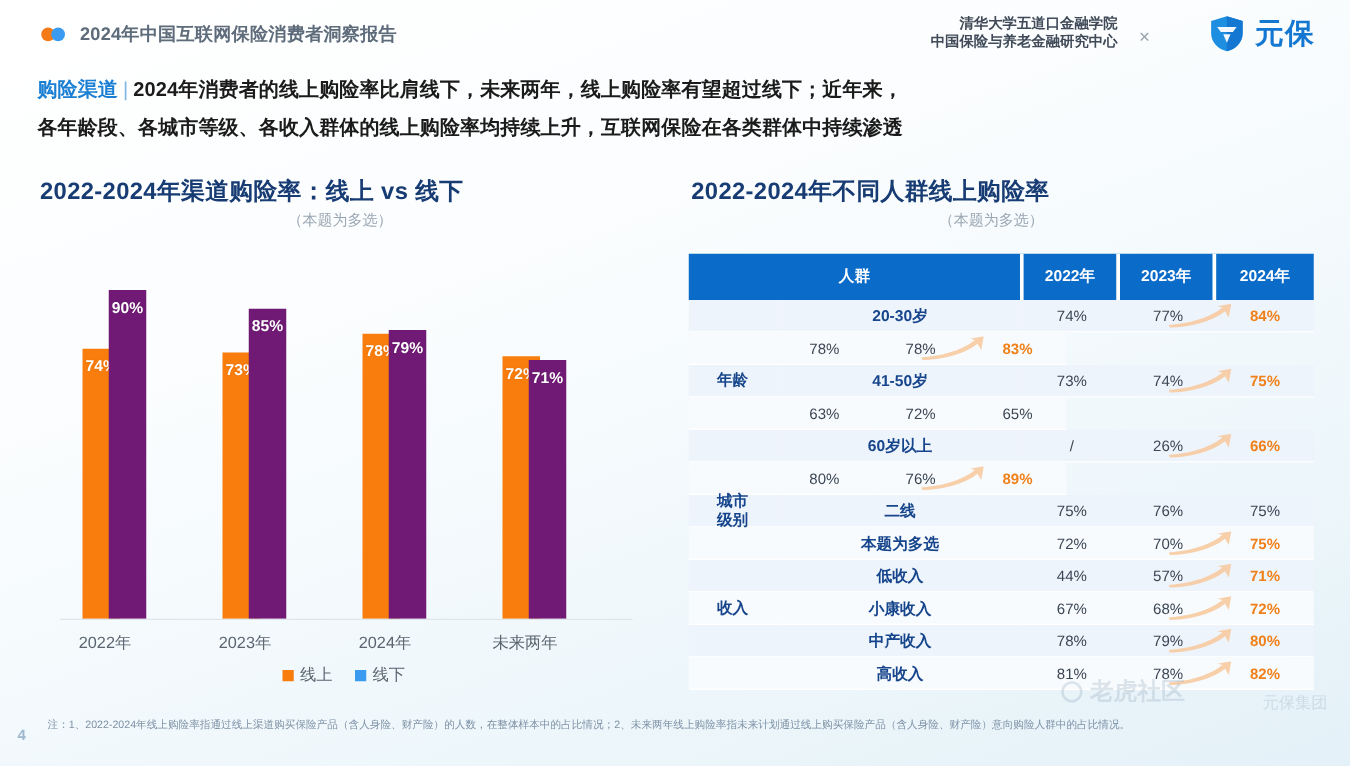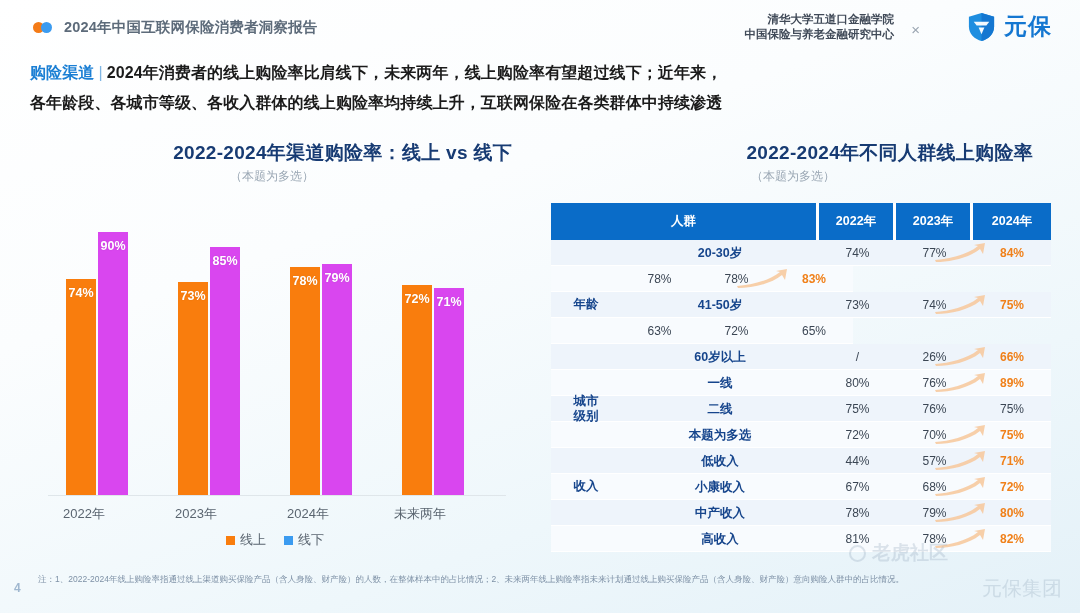--- a/index.html
+++ b/index.html
@@ -35,21 +35,21 @@
   .yb-text { font-size: 23px; font-weight: bold; color: #1477d1; letter-spacing: 1px; }
 
   
   .headline { position: absolute; left: 30px; top: 58px; width: 1024px; }
   .hl-line { font-size: 16px; font-weight: bold; color: #1b1b1b; line-height: 30px; letter-spacing: .1px; }
   .hl-tag { color: #1b7fd4; }
   .hl-bar { color: #7fb6e4; font-weight: normal; padding: 0 4px; }
 
   
   .panel-title {
-    position: absolute; text-align: right; width: 480px;
+    position: absolute; text-align: left; width: 480px;
     font-size: 19px; font-weight: bold; color: #173b73; letter-spacing: .3px;
   }
   .panel-sub {
     position: absolute; text-align: center; width: 480px;
     font-size: 12px; color: #9aa7b4;
   }
   #left-title  { left: 32px; top: 140px; }
   #left-sub    { left: 32px; top: 168px; }
   #right-title { left: 553px; top: 140px; }
   #right-sub   { left: 553px; top: 168px; }
@@ -59,21 +59,21 @@
   .chart-plot { position: absolute; left: 0; top: 0; width: 470px; height: 300px; }
   .axis-line {
     position: absolute; left: 8px; bottom: 0; width: 458px; height: 1px; background: #dfe6ea;
   }
   .group { position: absolute; bottom: 1px; height: 300px; width: 96px; }
   .bar {
     position: absolute; bottom: 0; width: 30px;
     display: flex; justify-content: center; align-items: flex-start;
   }
   .bar.on  { background: #F97D0D; left: 12px; }
-  .bar.off { background: #d946ef; left: 44px; }
+  .bar.off { background: #701a75; left: 33px; }
   .bar span {
     margin-top: 7px; font-size: 12.5px; font-weight: bold; color: #ffffff;
     white-space: nowrap; text-shadow: 0 0 2px rgba(0,0,0,.10);
   }
   .xlabels { position: absolute; left: 40px; top: 505px; width: 470px; height: 22px; }
   .xlabel {
     position: absolute; width: 96px; text-align: center;
     font-size: 13px; color: #5a6570;
   }
   .legend {
@@ -130,22 +130,22 @@
   .wm1 {
     position: absolute; right: 132px; top: 540px;
     font-size: 19px; color: rgba(150,170,190,.30); font-weight: bold;
     display: flex; align-items: center; gap: 6px;
   }
   .wm1 .ring {
     width: 17px; height: 17px; border: 2px solid rgba(150,170,190,.30);
     border-radius: 50%; display: inline-block;
   }
   .wm2 {
-    position: absolute; right: 18px; top: 575px;
-    font-size: 20px; color: rgba(150,170,190,.32); font-weight: normal;
+    position: absolute; right: 18px; top: 553px;
+    font-size: 13px; color: rgba(150,170,190,.32); font-weight: normal;
   }
 </style>
 </head>
 <body>
 
 <div class="topbar">
   <div class="brand-dots">
     <i class="o"></i>
       <i class="b"></i>
   </div>
@@ -280,21 +280,20 @@
         <div class="tc c-group alt"></div>
         <div class="tc c-name alt">60岁以上</div>
         <div class="tc c-y1 alt cellwrap">/</div>
         <div class="tc c-y2 alt cellwrap">26%</div>
         <div class="tc c-y3 alt cellwrap"><svg class="arrow" viewBox="0 0 56 20">
             <path d="M2 17 C16 16 34 12 45 3 L41 2 L52 0 L50 11 L47 6 C36 15 17 19 3 19 Z" fill="#F7C79A" opacity="0.85"></path>
           </svg><span class="val-hi">66%</span></div>
       </div>
       <div class="trow">
         <div class="tc c-group plain"></div>
-        <div class="tc c-name plain">一线</div>
         <div class="tc c-y1 plain cellwrap">80%</div>
         <div class="tc c-y2 plain cellwrap">76%</div>
         <div class="tc c-y3 plain cellwrap"><svg class="arrow" viewBox="0 0 56 20">
             <path d="M2 17 C16 16 34 12 45 3 L41 2 L52 0 L50 11 L47 6 C36 15 17 19 3 19 Z" fill="#F7C79A" opacity="0.85"></path>
           </svg><span class="val-hi">89%</span></div>
       </div>
       <div class="trow">
         <div class="tc c-group alt">城市<br>级别</div>
         <div class="tc c-name alt">二线</div>
         <div class="tc c-y1 alt cellwrap">75%</div>

